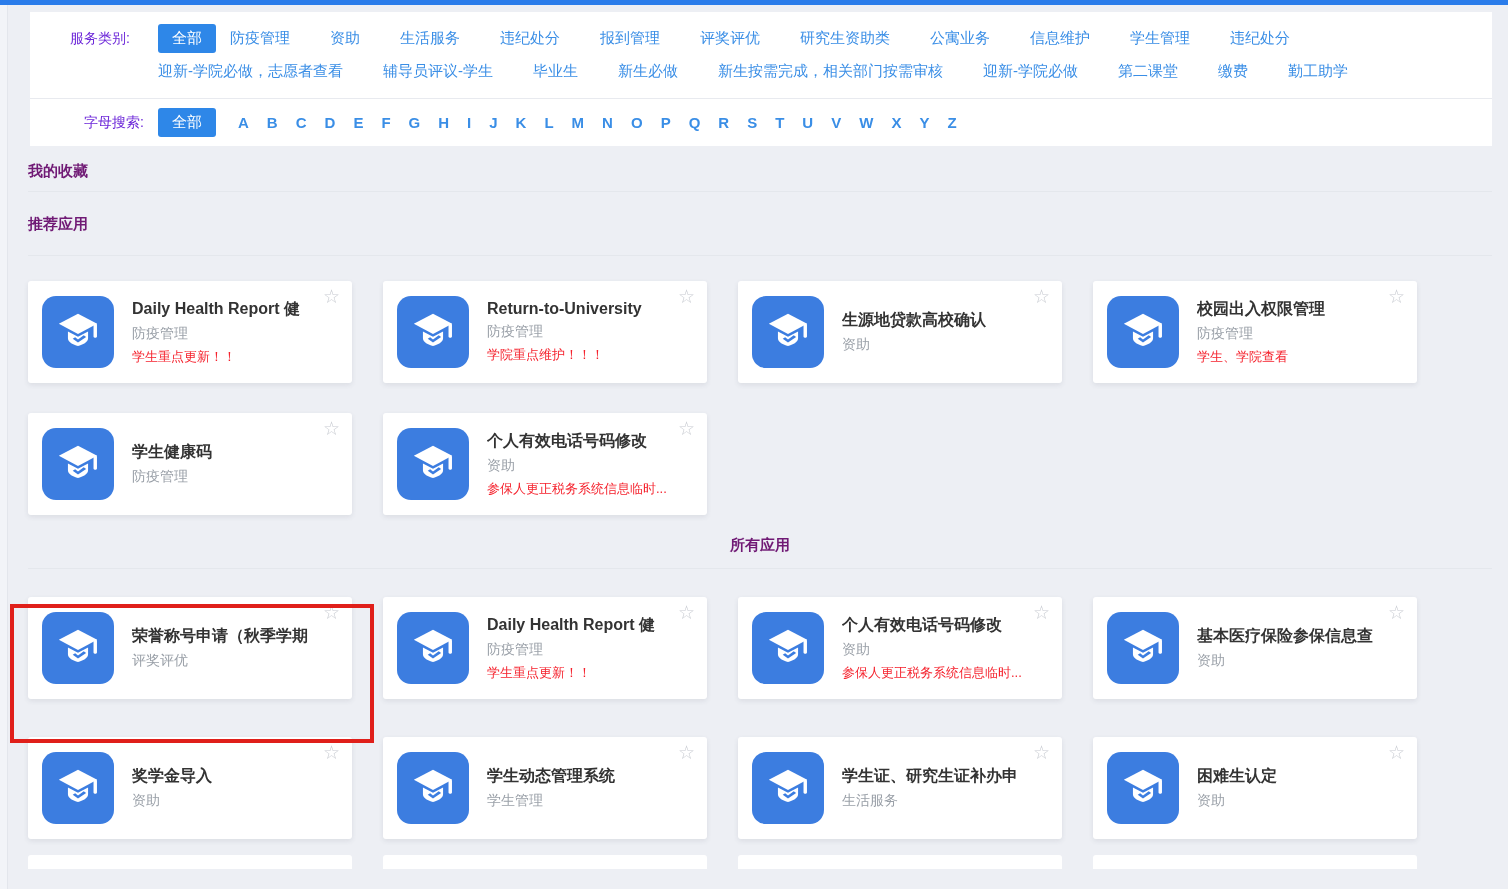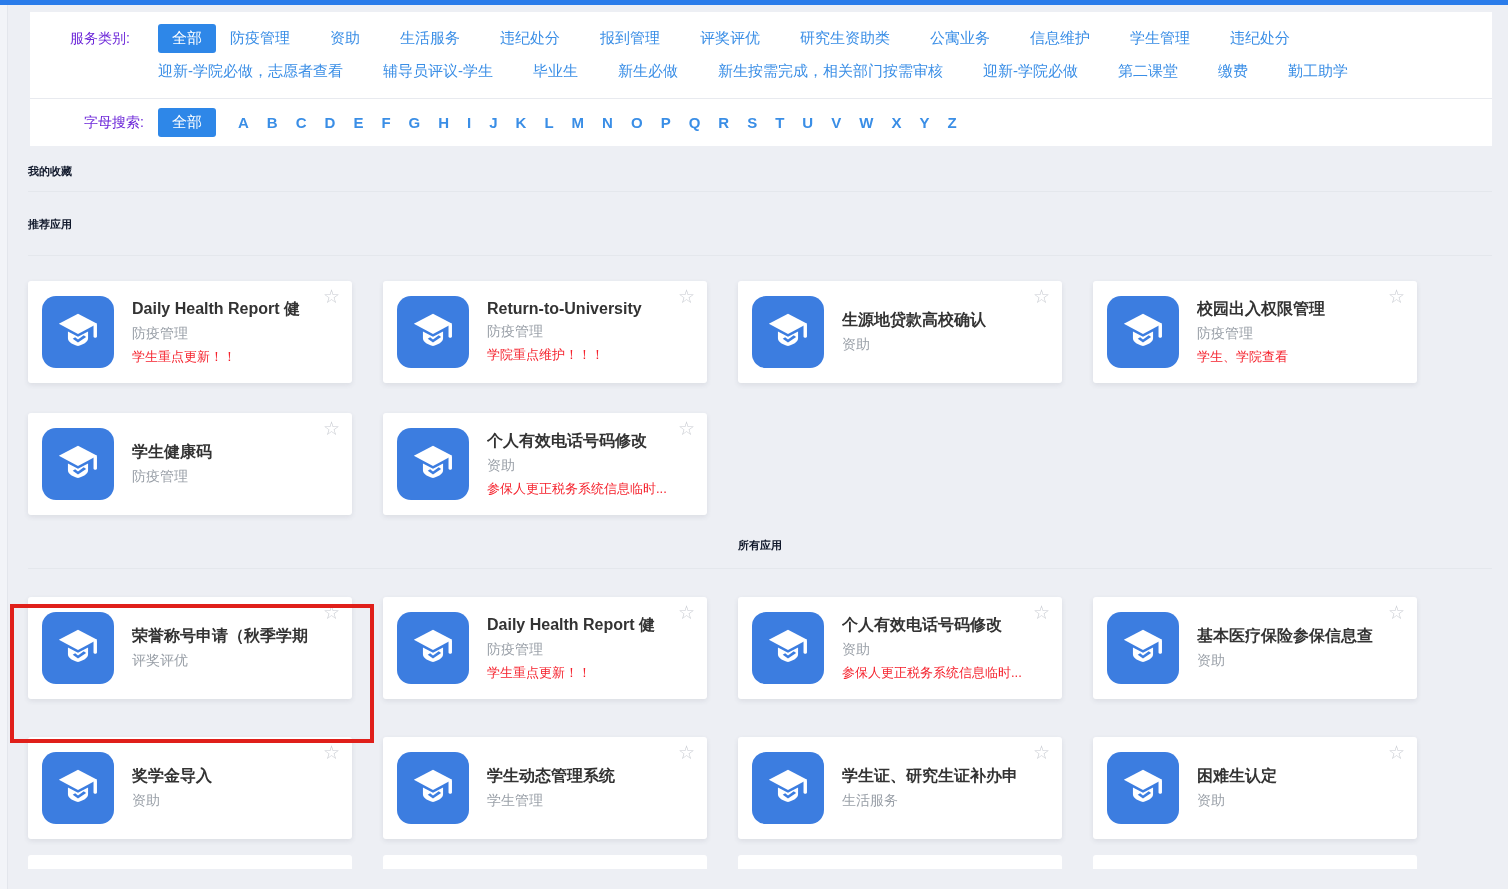--- a/index.html
+++ b/index.html
@@ -31,21 +31,21 @@
   }
   .cat-links { display:flex; align-items:center; gap:40px; flex-wrap:nowrap; }
   .cat-link { color:#3a8ee6; font-size:15px; cursor:pointer; white-space:nowrap; }
   .divider-line { border-top:1px solid #e8eaef; }
   .alpha-row { height:47px; display:flex; align-items:center; padding-left:40px;text-align:center; }
   .letters { display:flex; align-items:center; gap:18px; margin-left:22px; }
   .letter { color:#3a8ee6; font-size:15px; font-weight:700; cursor:pointer; }
 
   
   .content { margin:0 16px 0 28px; }
-  .section-title { font-size:11px; font-weight:700; color:#0f172a; line-height:24px; }
+  .section-title { font-size:15px; font-weight:700; color:#701a75; line-height:24px; }
   .t-fav { margin-top:13px; }
   .d-fav { margin-top:8px; border-top:1px solid #e4e7ec; }
   .t-rec { margin-top:20px; }
   .d-rec { margin-top:19px; border-top:1px solid #e4e7ec; }
   .t-all { margin-top:18px;text-align:center; }
   .d-all { margin-top:11px; border-top:1px solid #e4e7ec; }
 
   .card-grid {
     display:grid; grid-template-columns:repeat(4,324px);
     column-gap:31px; row-gap:30px;

